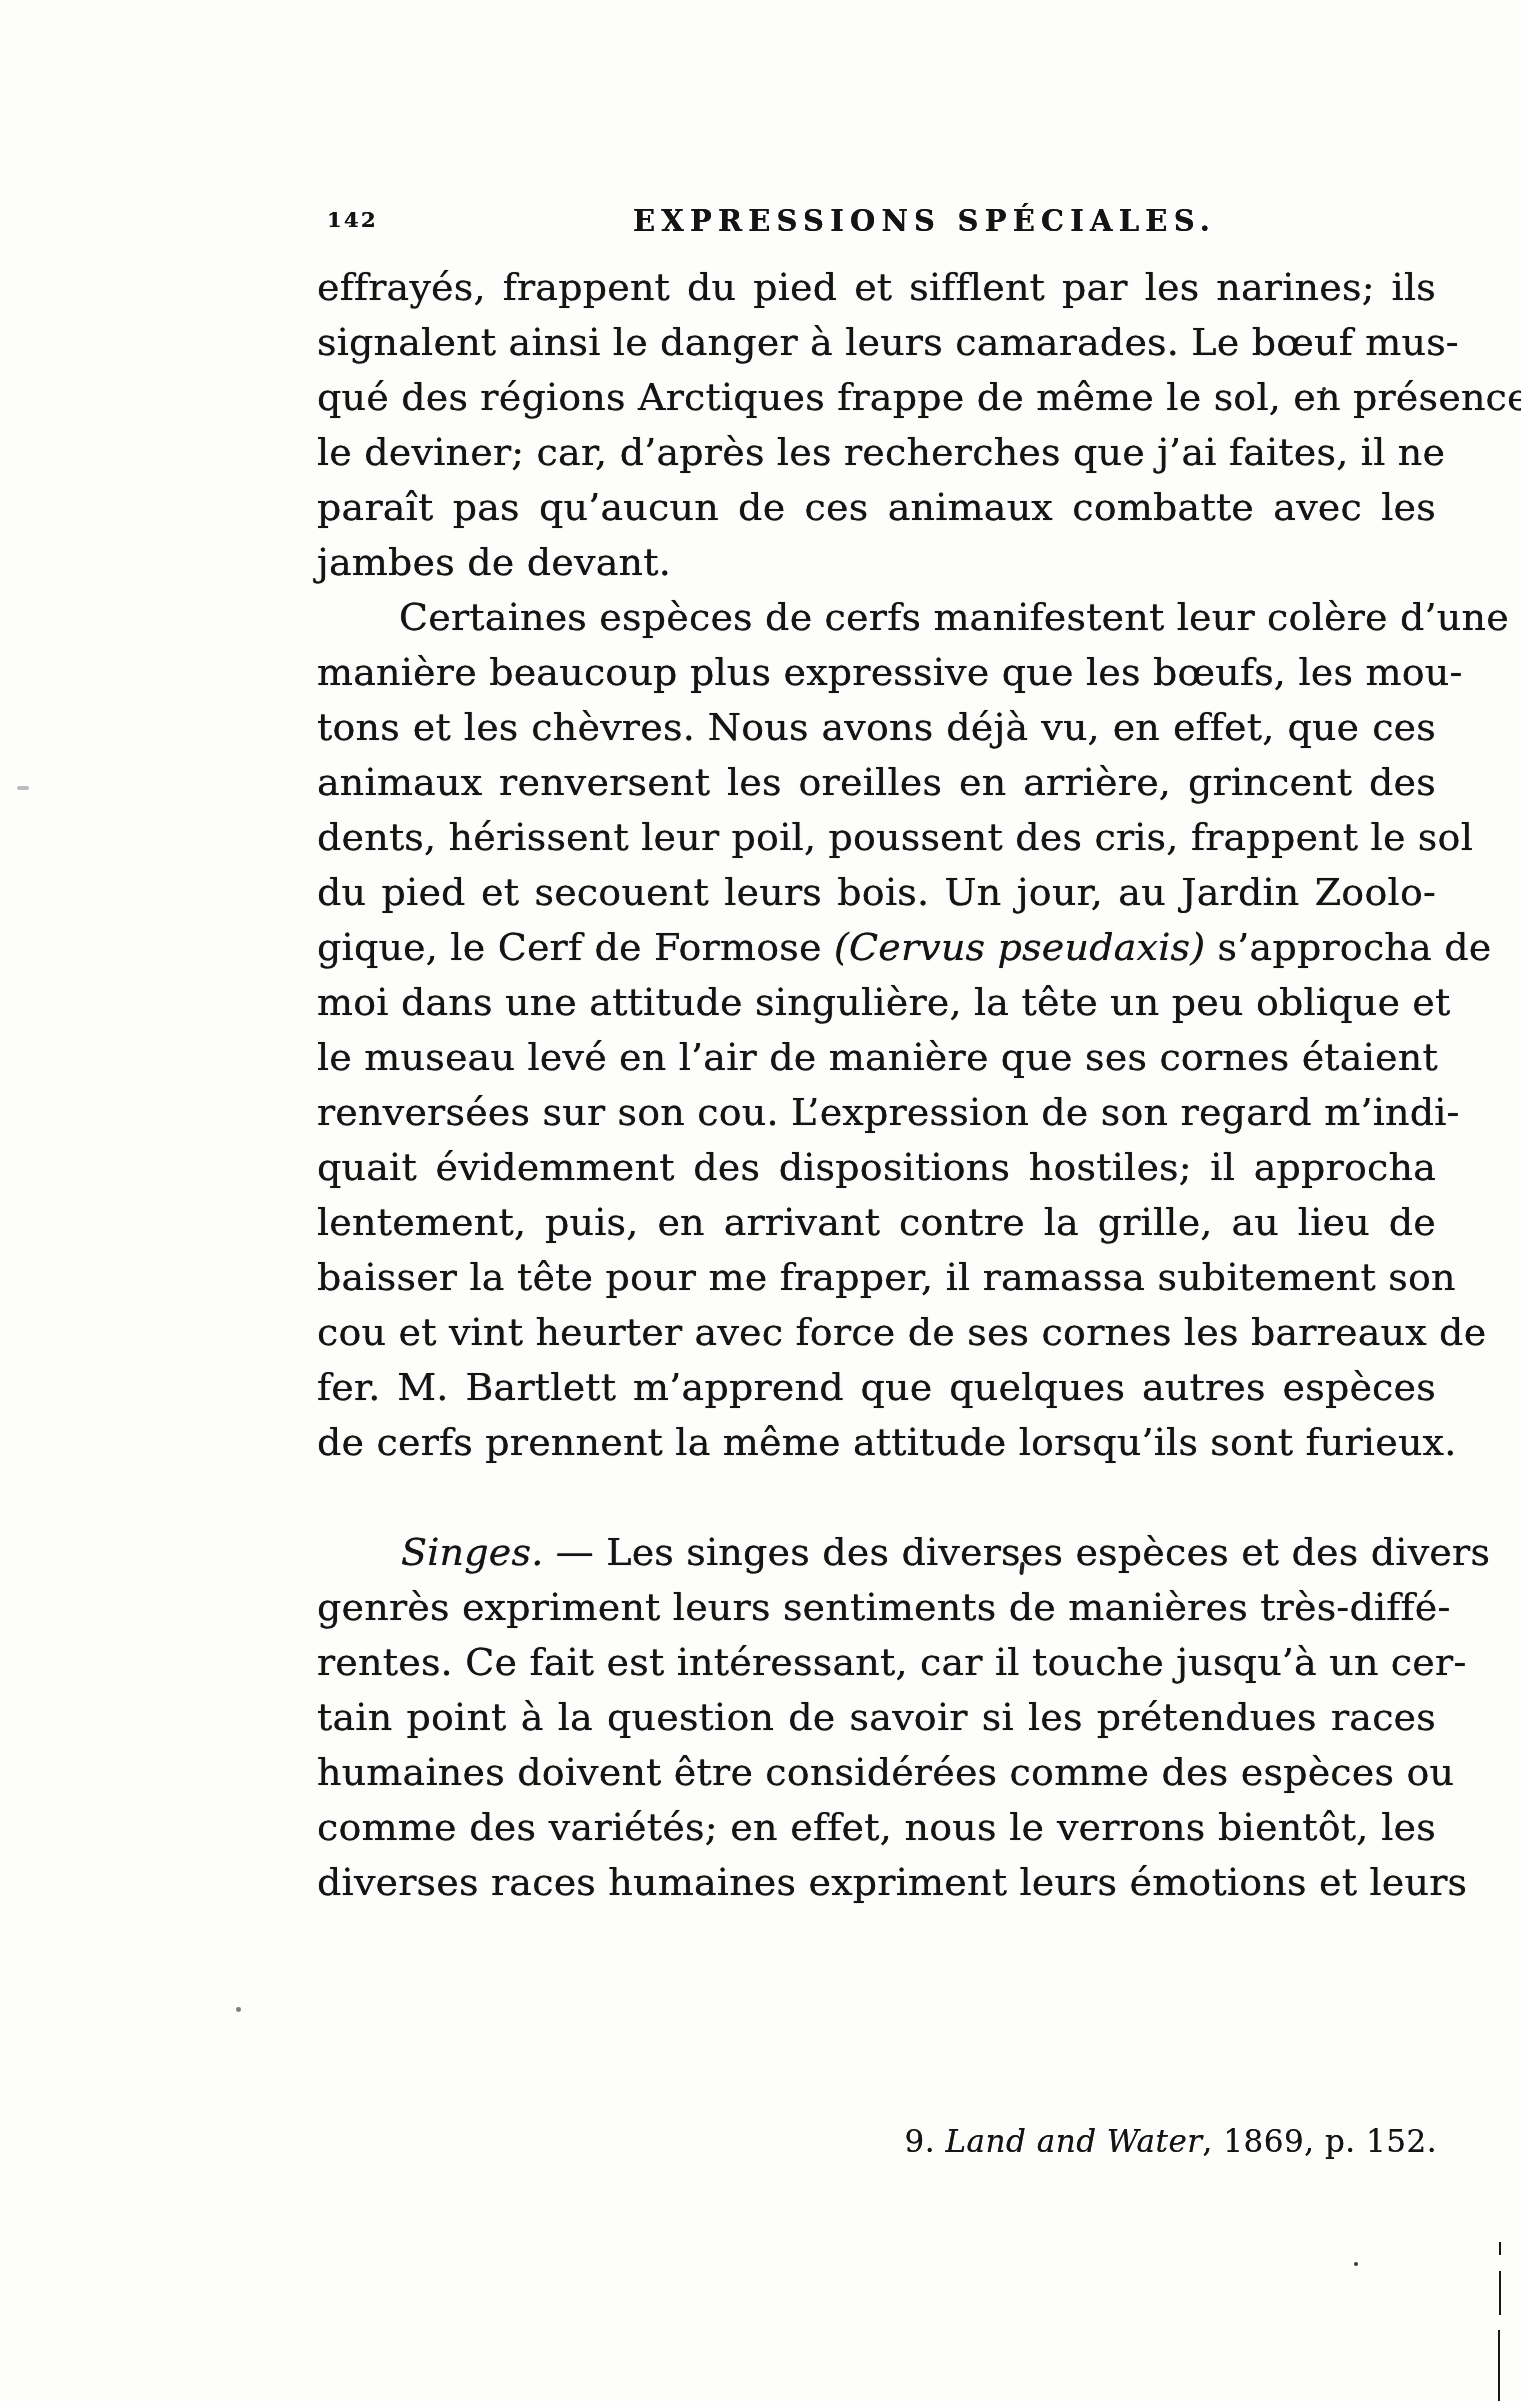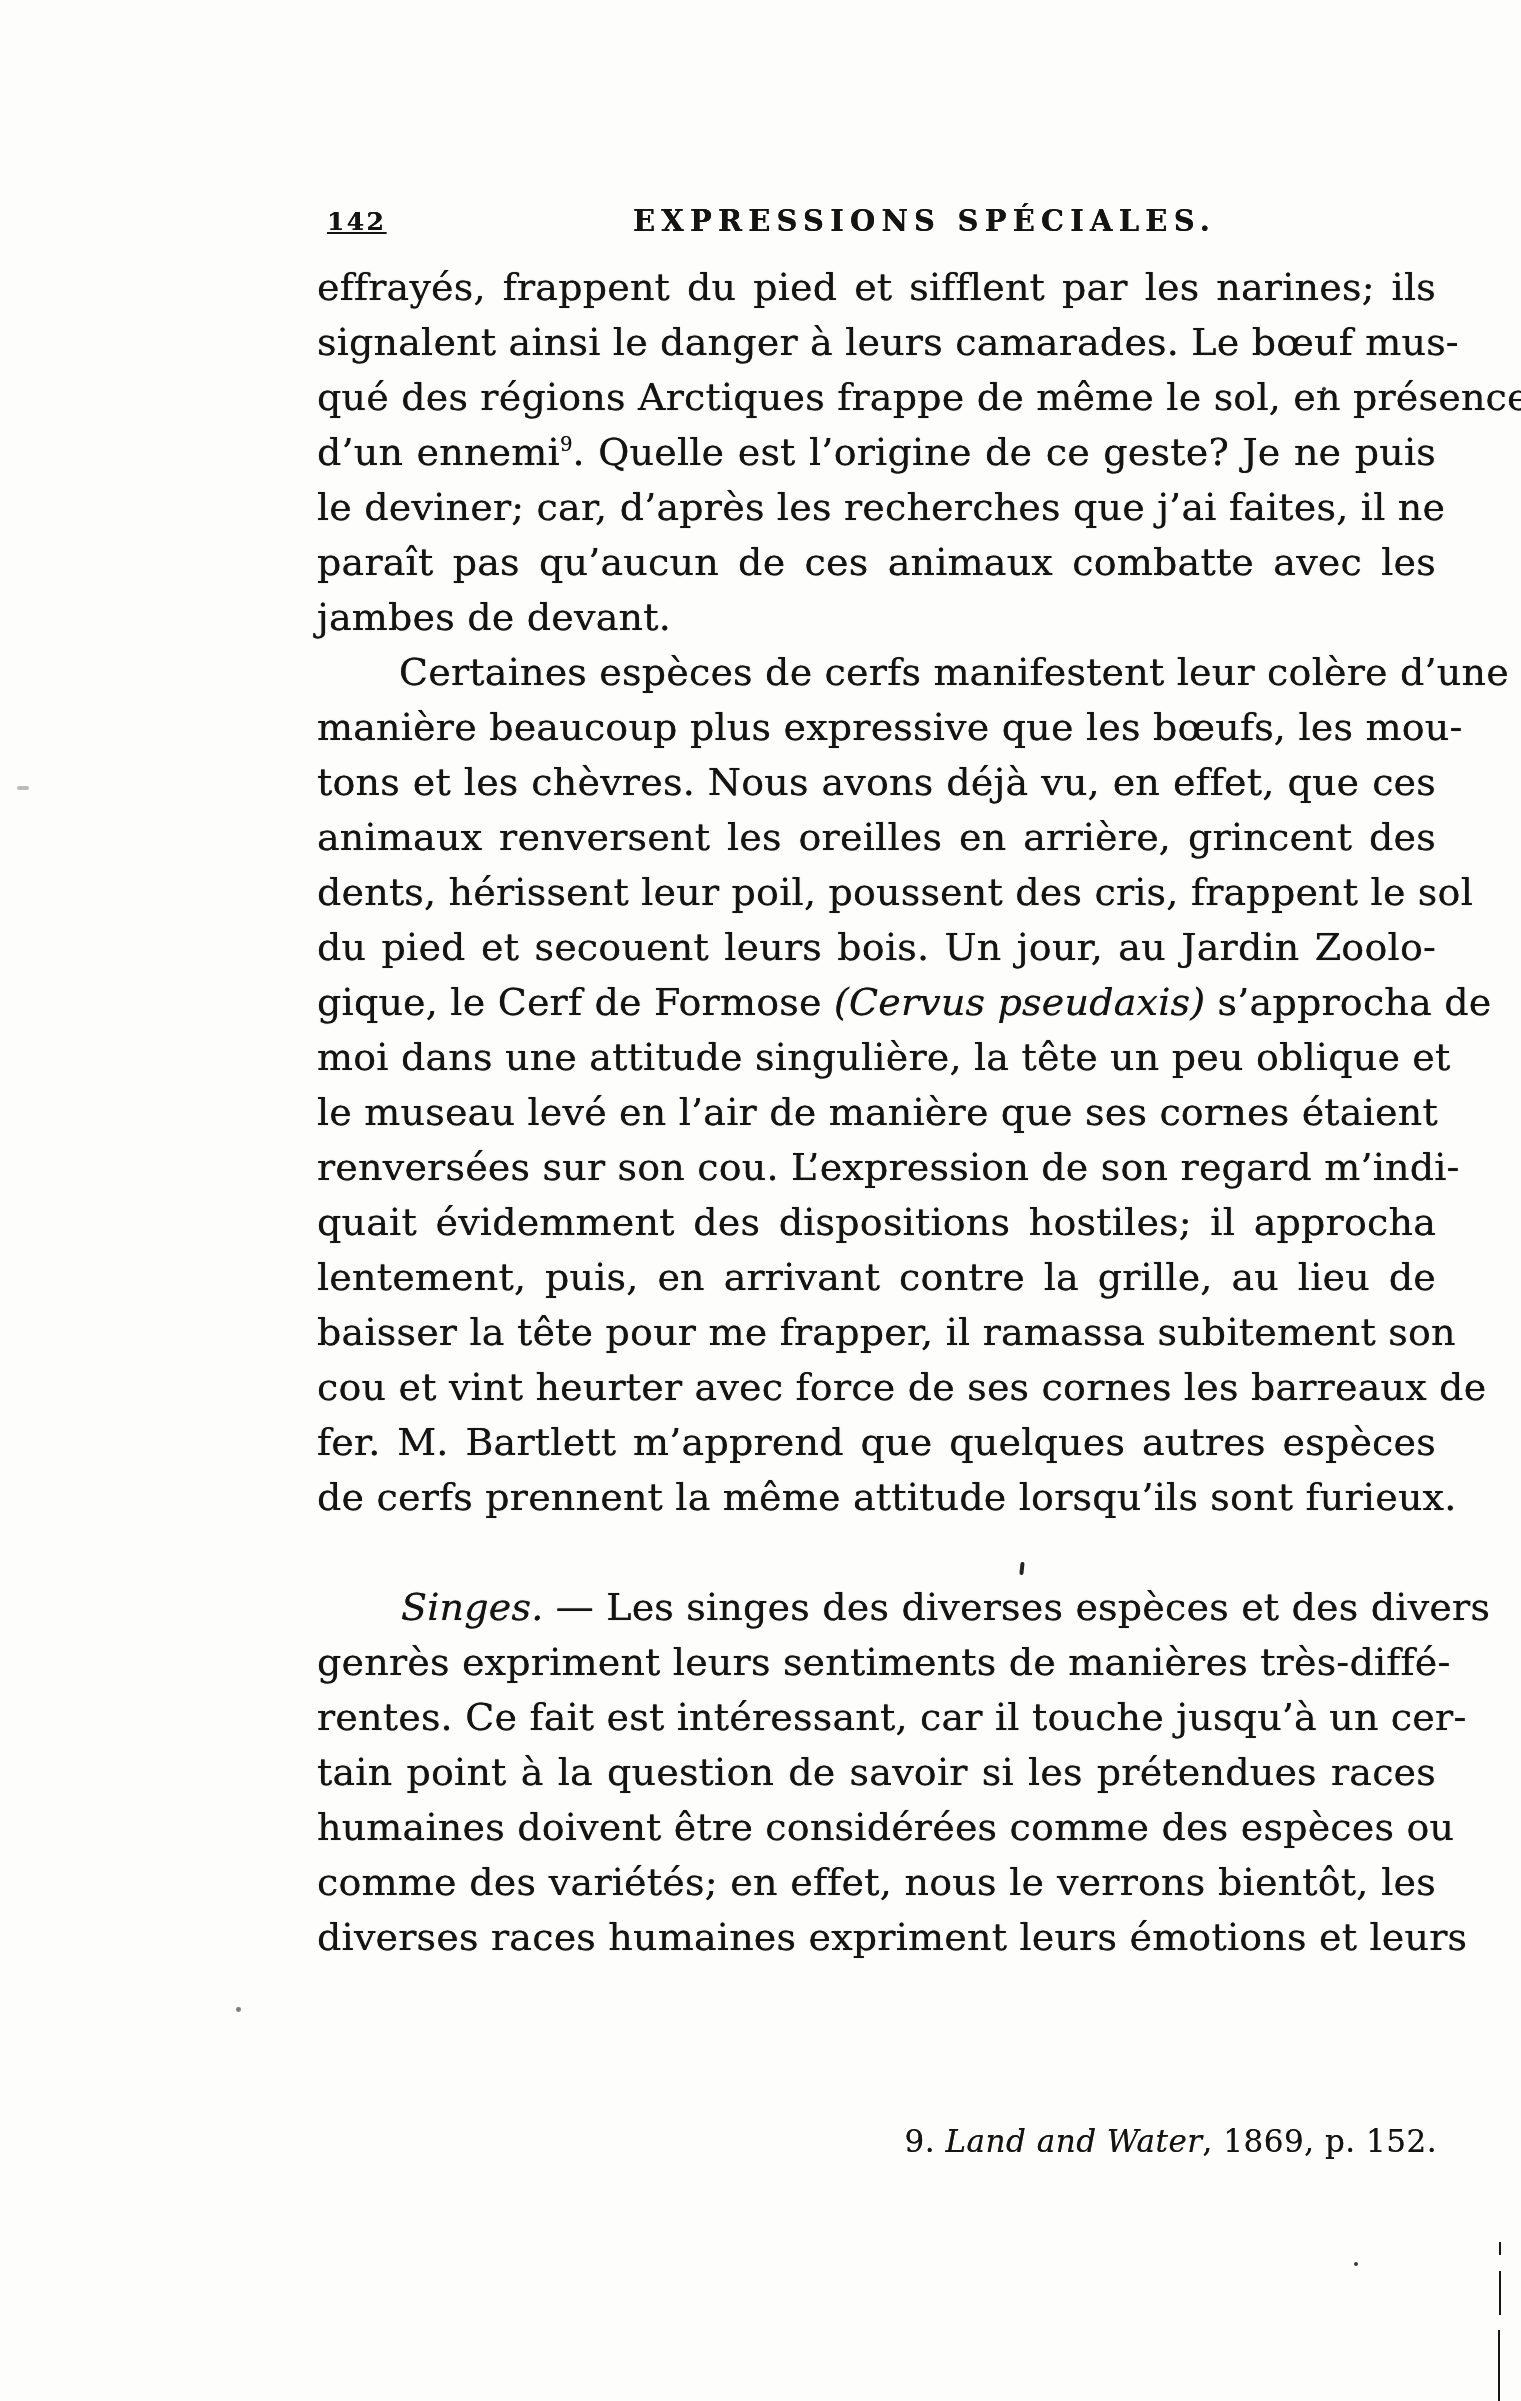--- a/index.html
+++ b/index.html
@@ -7,23 +7,22 @@
     position:relative;
     width:1522px;height:2551px;
     background:#fdfdfb;
     overflow:hidden;
     font-family:"DejaVu Serif", serif;
     color:#141414;
   }
   
   .pagenum{
     position:absolute;left:327px;top:207px;
-    font-size:25px;font-weight:bold;letter-spacing:2.4px;
+    font-size:21px;font-weight:bold;letter-spacing:2.4px;
     text-shadow:0 0 0.5px rgba(10,10,10,.9);
-    text-decoration:underline;
   }
   .running-title{
     position:absolute;left:365px;top:204px;width:1119px;
     text-align:center;
     font-size:29px;font-weight:bold;letter-spacing:6.2px;
     text-shadow:0 0 0.5px rgba(10,10,10,.9);
     white-space:nowrap;
   }
   
   .body-block{
@@ -63,21 +62,20 @@
 
 <div class="page">
 
   <div class="pagenum">142</div>
   <div class="running-title">EXPRESSIONS SPÉCIALES.</div>
 
   <div class="body-block">
       <div class="line"><span>effrayés, frappent du pied et sifflent par les narines; ils</span></div>
       <div class="line"><span>signalent ainsi le danger à leurs camarades. Le bœuf mus-</span></div>
       <div class="line"><span>qué des régions Arctiques frappe de même le sol, en présence</span></div>
-      <div class="line"><span>d’un ennemi</span><span class="sup">9</span><span>. Quelle est l’origine de ce geste? Je ne puis</span></div>
       <div class="line"><span>le deviner; car, d’après les recherches que j’ai faites, il ne</span></div>
       <div class="line"><span>paraît pas qu’aucun de ces animaux combatte avec les</span></div>
       <div class="line flush"><span>jambes de devant.</span></div>
       <div class="line" style="text-indent: 82px;"><span>Certaines espèces de cerfs manifestent leur colère d’une</span></div>
       <div class="line"><span>manière beaucoup plus expressive que les bœufs, les mou-</span></div>
       <div class="line"><span>tons et les chèvres. Nous avons déjà vu, en effet, que ces</span></div>
       <div class="line"><span>animaux renversent les oreilles en arrière, grincent des</span></div>
       <div class="line"><span>dents, hérissent leur poil, poussent des cris, frappent le sol</span></div>
       <div class="line"><span>du pied et secouent leurs bois. Un jour, au Jardin Zoolo-</span></div>
       <div class="line"><span>gique, le Cerf de Formose </span><span class="it">(Cervus pseudaxis)</span><span> s’approcha de</span></div>

